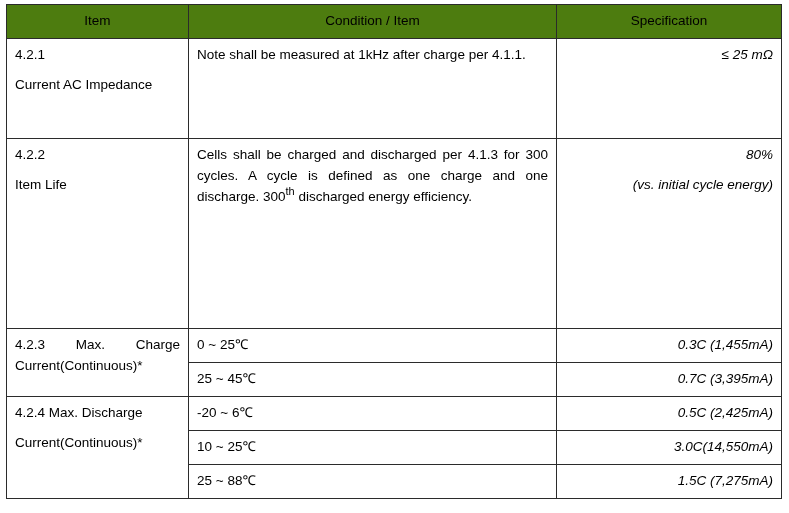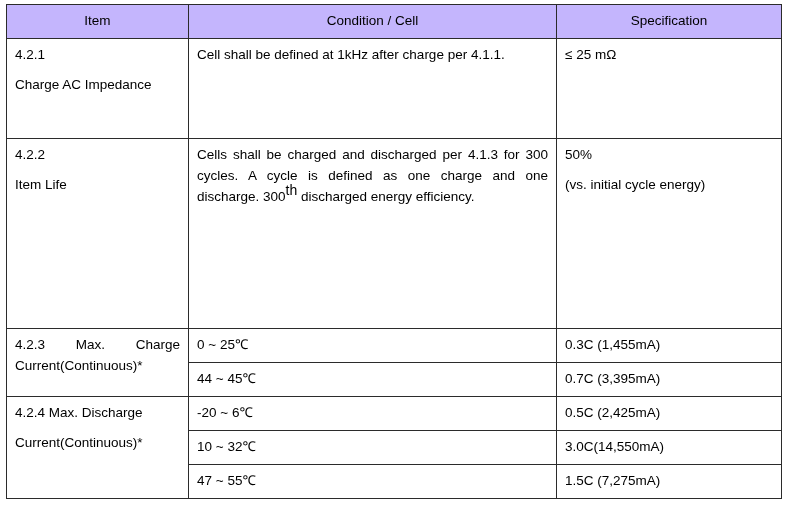--- a/index.html
+++ b/index.html
@@ -30,44 +30,45 @@
   table.spec td, table.spec th {
     border: 1px solid #2b2b2b;
     vertical-align: top;
     font-size: 13.5px;
     line-height: 1.55;
     font-weight: normal;
     padding: 6px 8px 6px 8px;
     box-sizing: border-box;
   }
   th.hdr {
-    background: #c4b5fd;
+    background: #4d7c0f;
     text-align: center;
     font-size: 13.5px;
     padding: 5px 4px 5px 4px;
     height: 28px;
   }
   .col-item { width: 182px; }
   .col-cond { width: 368px; }
   .col-spec { width: 225px; }
 
   td.item-cell {
     text-align: left;
   }
   td.cond-cell {
     text-align: justify;
     text-justify: inter-word;
   }
   td.spec-cell {
-    text-align: left;
+    text-align: right;
+    font-style: italic;
   }
   .line { display: block; }
   .line-gap { display: block; height: 9px; }
   sup {
-    font-size: 14px;
+    font-size: 11px;
     vertical-align: super;
     line-height: 0;
     margin-top: 28px;
   }
   .r-impedance td { height: 100px; }
   .r-cycle td { height: 190px; }
   .r-small td {
     height: 30px;
     padding-top: 4px;
     padding-bottom: 4px;
@@ -84,76 +85,76 @@
 <div class="sheet">
   <table class="spec">
     <colgroup>
       <col class="col-item">
       <col class="col-cond">
       <col class="col-spec">
     </colgroup>
     <thead>
       <tr>
         <th class="hdr">Item</th>
-        <th class="hdr">Condition / Cell</th>
+        <th class="hdr">Condition / Item</th>
         <th class="hdr">Specification</th>
       </tr>
     </thead>
     <tbody>
 
       <tr class="r-impedance">
         <td class="item-cell">
           <span class="line">4.2.1</span>
           <span class="line-gap"></span>
-          <span class="line">Charge AC Impedance</span>
+          <span class="line">Current AC Impedance</span>
         </td>
-        <td class="cond-cell">Cell shall be defined at 1kHz after charge per 4.1.1.</td>
+        <td class="cond-cell">Note shall be measured at 1kHz after charge per 4.1.1.</td>
         <td class="spec-cell">≤ 25 mΩ</td>
       </tr>
 
       <tr class="r-cycle">
         <td class="item-cell">
           <span class="line">4.2.2</span>
           <span class="line-gap"></span>
           <span class="line">Item Life</span>
         </td>
         <td class="cond-cell"><span>Cells shall be charged and discharged per 4.1.3 for 300 cycles. A cycle is defined as one charge and one discharge. 300</span><sup>th</sup><span> discharged energy efficiency.</span></td>
         <td class="spec-cell">
-          <span class="line">50%</span>
+          <span class="line">80%</span>
           <span class="line-gap"></span>
           <span class="line">(vs. initial cycle   energy)</span>
         </td>
       </tr>
 
       <tr class="r-small">
         <td class="item-cell" rowspan="2">
           <span class="line justify-spread"><span>4.2.3</span>&nbsp;&nbsp;&nbsp;Max.&nbsp;&nbsp;&nbsp;Charge</span>
           <span class="line">Current(Continuous)*</span>
         </td>
         <td class="cond-cell">0 ~ 25℃</td>
         <td class="spec-cell">0.3C (1,455mA)</td>
       </tr>
       <tr class="r-small">
-        <td class="cond-cell">44 ~ 45℃</td>
+        <td class="cond-cell">25 ~ 45℃</td>
         <td class="spec-cell">0.7C (3,395mA)</td>
       </tr>
 
       <tr class="r-small">
         <td class="item-cell" rowspan="3">
           <span class="line"><span>4.2.4</span> Max. Discharge</span>
           <span class="line-gap"></span>
           <span class="line">Current(Continuous)*</span>
         </td>
         <td class="cond-cell">-20 ~ 6℃</td>
         <td class="spec-cell">0.5C (2,425mA)</td>
       </tr>
       <tr class="r-small">
-        <td class="cond-cell">10 ~ 32℃</td>
+        <td class="cond-cell">10 ~ 25℃</td>
         <td class="spec-cell">3.0C(14,550mA)</td>
       </tr>
       <tr class="r-small">
-        <td class="cond-cell">47 ~ 55℃</td>
+        <td class="cond-cell">25 ~ 88℃</td>
         <td class="spec-cell">1.5C (7,275mA)</td>
       </tr>
 
     </tbody>
   </table>
 </div>
 
 </body></html>

